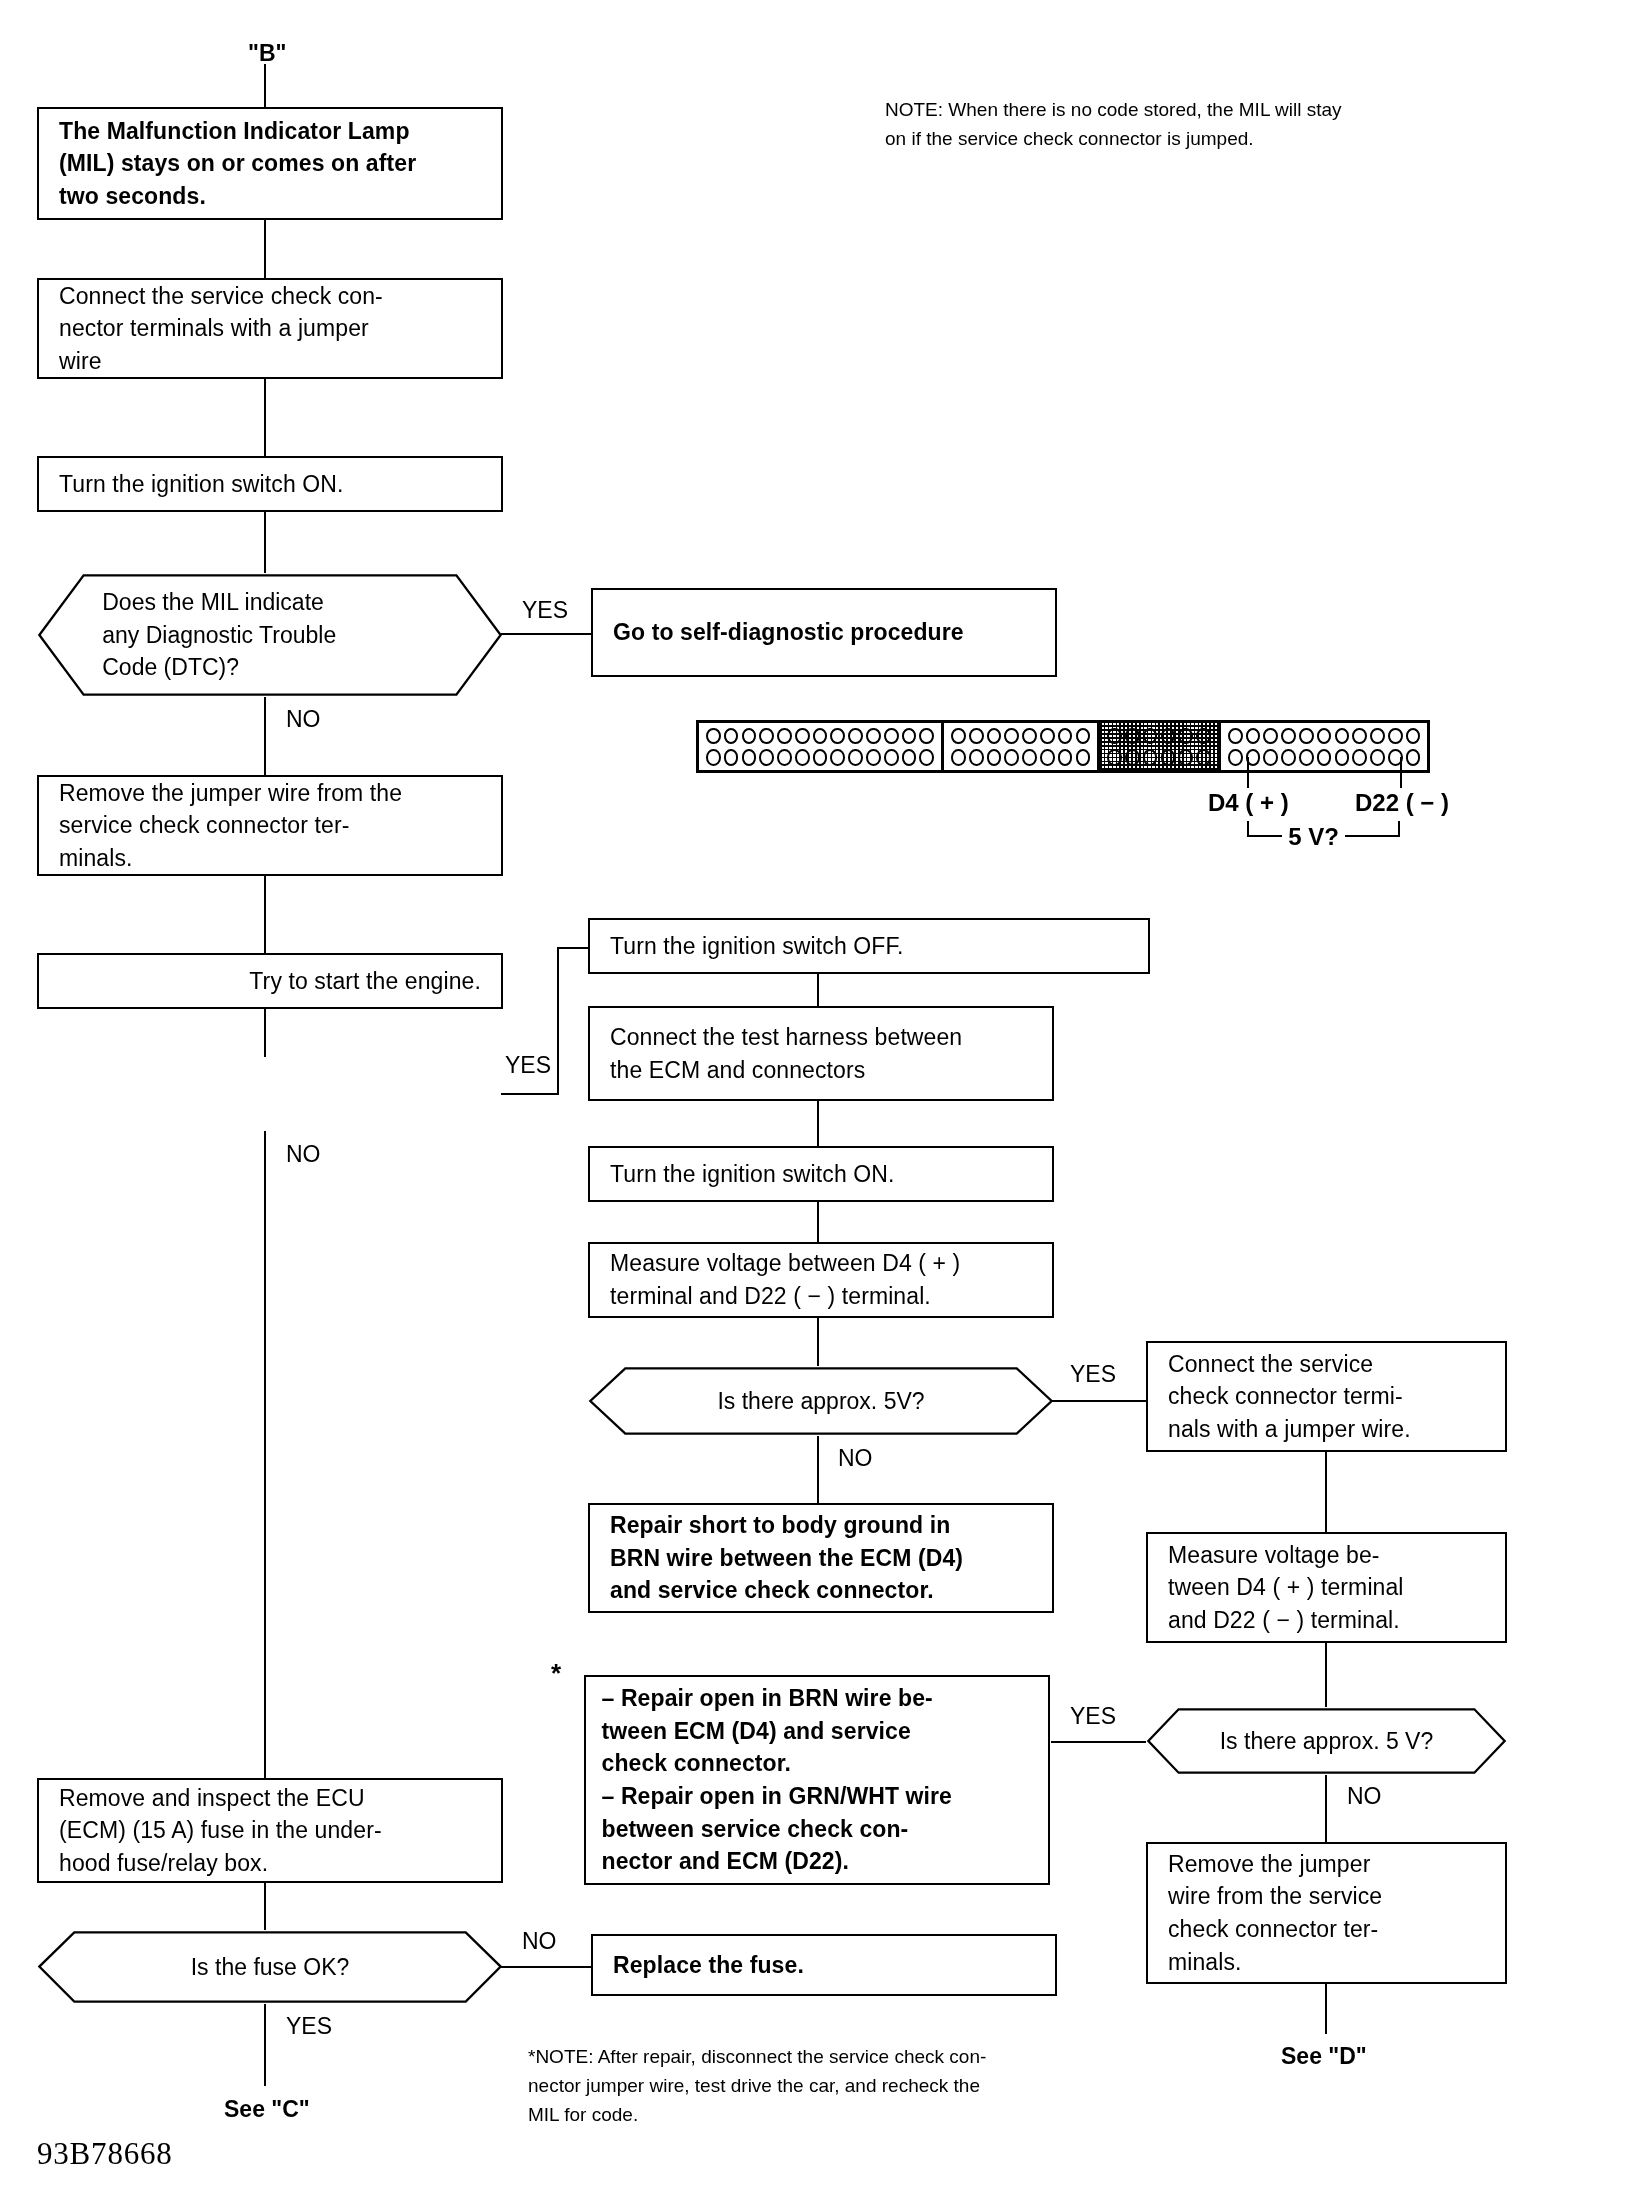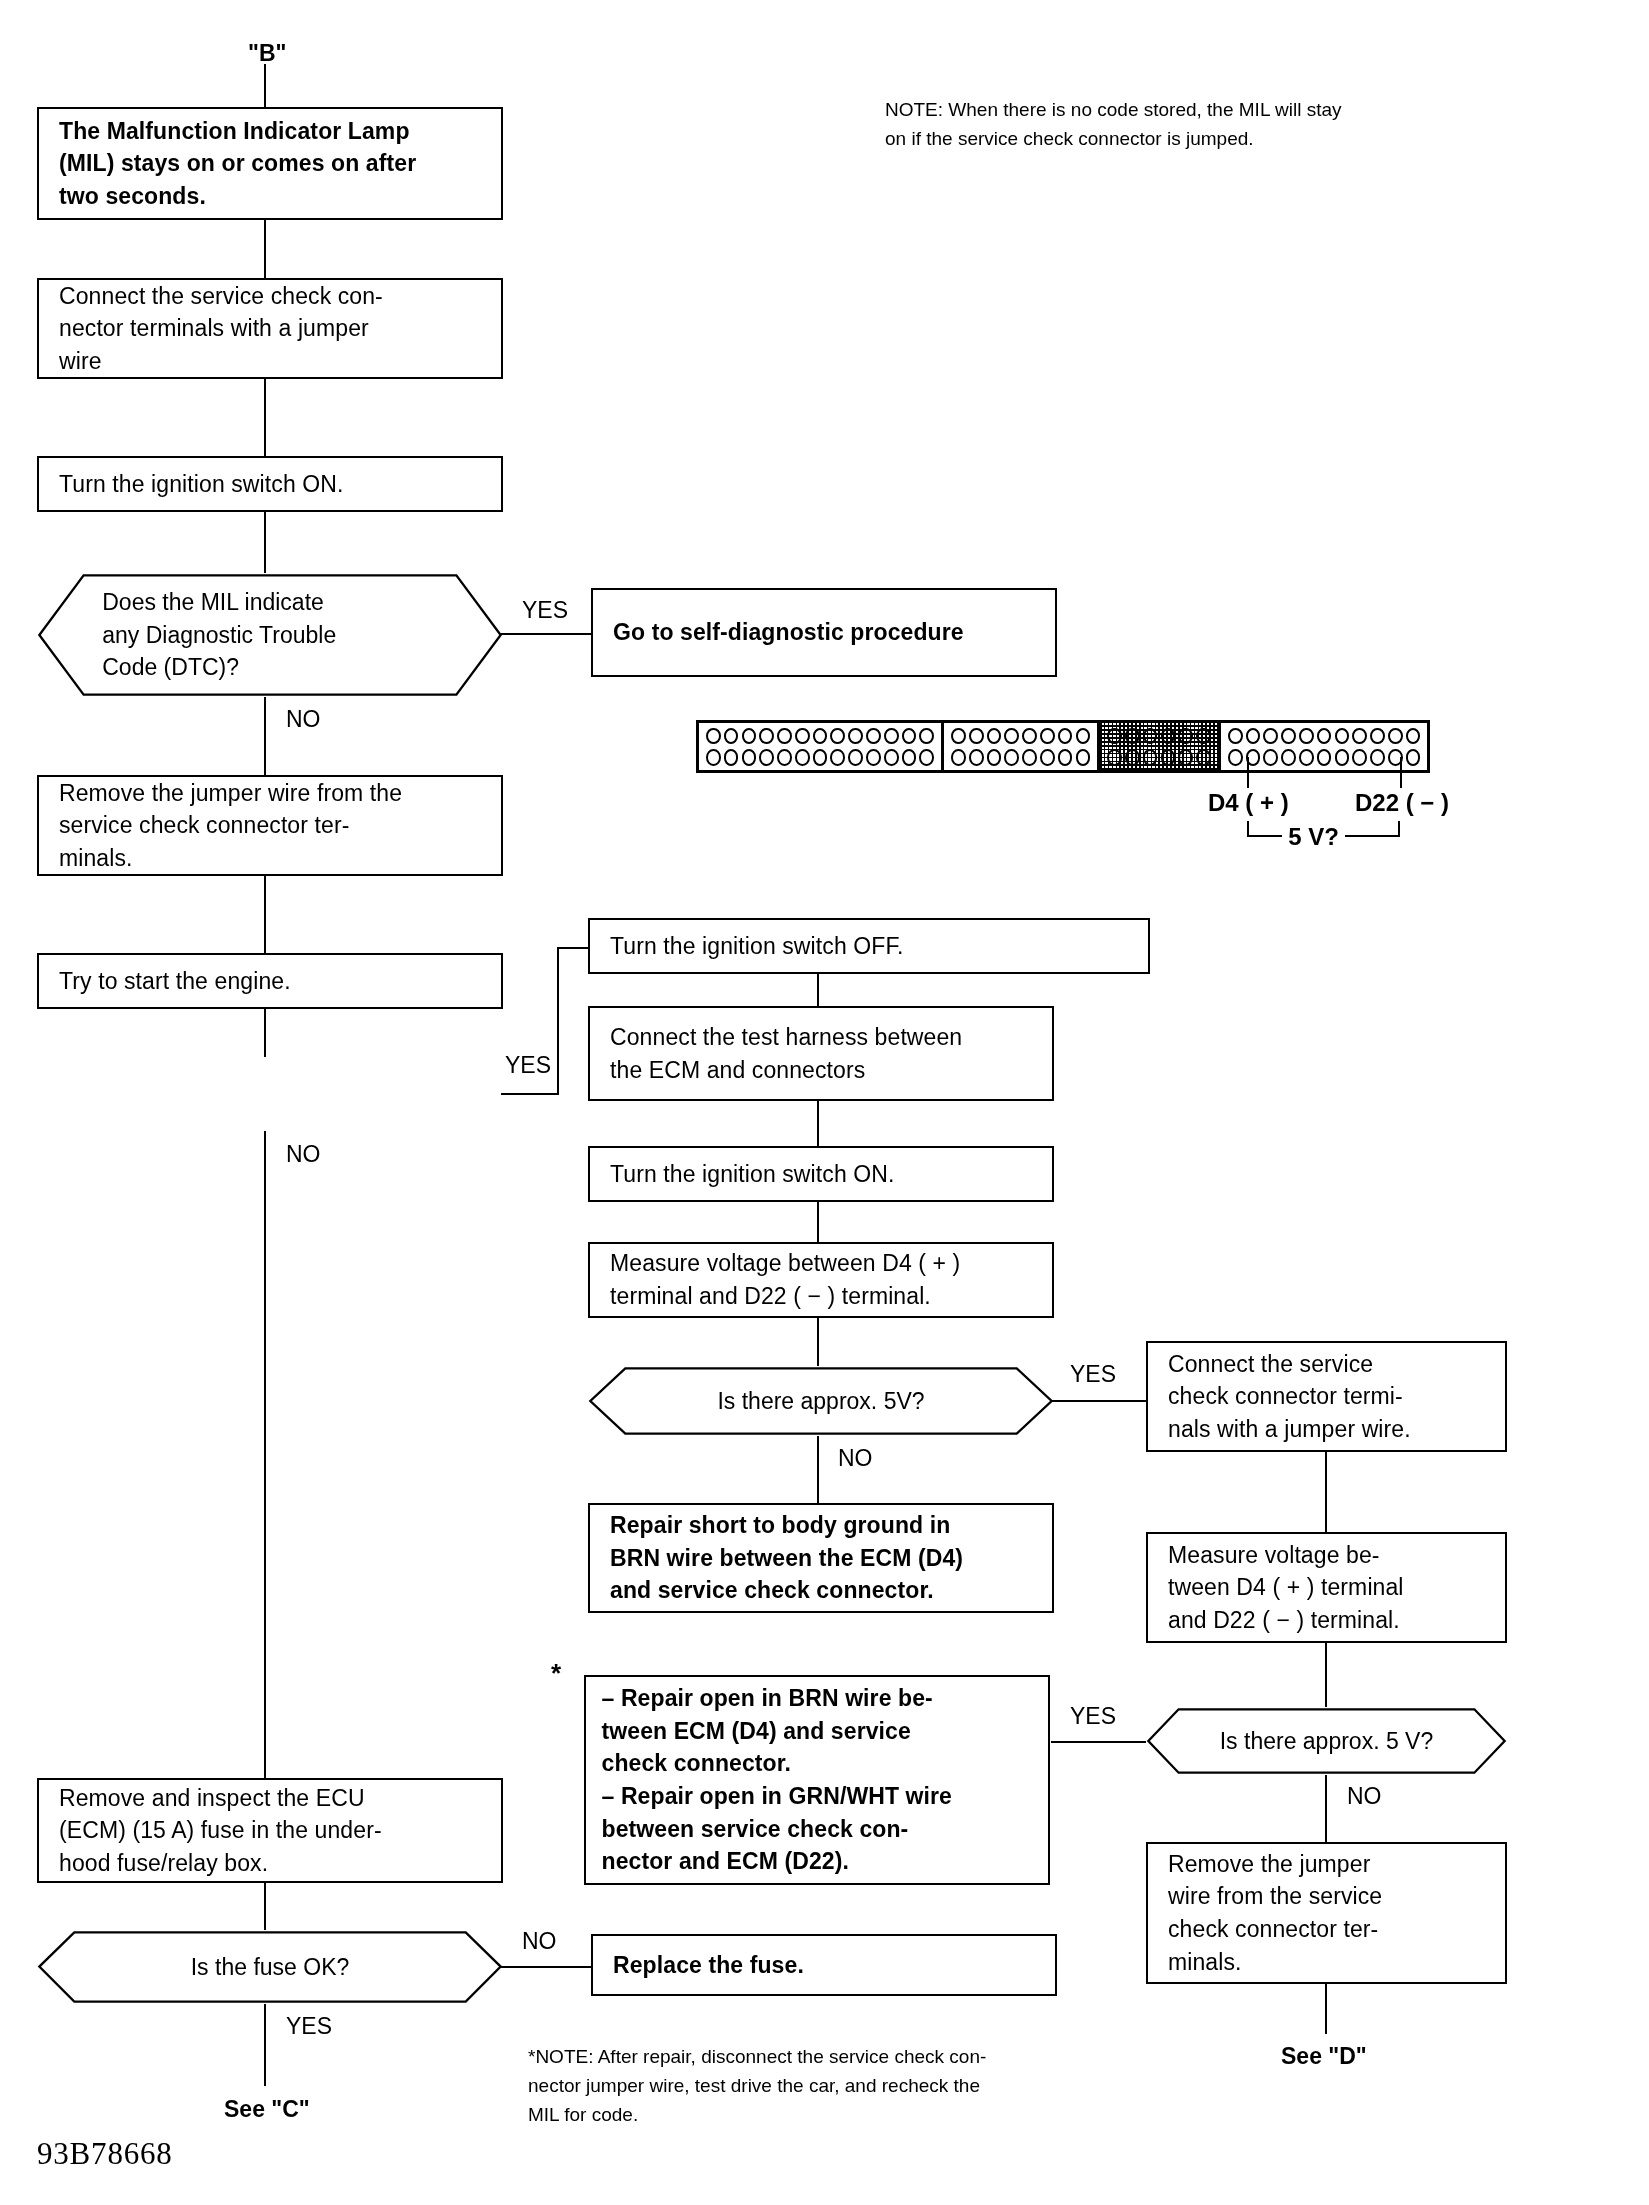--- a/index.html
+++ b/index.html
@@ -174,21 +174,21 @@
   <div class="vline" style="left:264px;top:697px;height:78px;"></div>
   <div class="lbl" style="left:286px;top:708px;">NO</div>
 
   <div class="box just" style="left:37px;top:775px;width:466px;height:101px;">
     <div class="txt">Remove the jumper wire from the
 service  check  connector  ter-
 minals.</div>
   </div>
   <div class="vline" style="left:264px;top:876px;height:78px;"></div>
 
-  <div class="box" style="left:37px;top:953px;width:466px;height:56px;">
+  <div class="box" style="left:37px;top:953px;width:466px;height:56px;text-align:right;">
     <div class="txt">Try to start the engine.</div>
   </div>
   <div class="vline" style="left:264px;top:1009px;height:48px;"></div>
 
 
   <div class="hline" style="left:501px;top:1093px;width:58px;"></div>
   <div class="vline" style="left:557px;top:947px;height:147px;"></div>
   <div class="hline" style="left:557px;top:947px;width:35px;"></div>
   <div class="lbl" style="left:505px;top:1054px;">YES</div>
 

